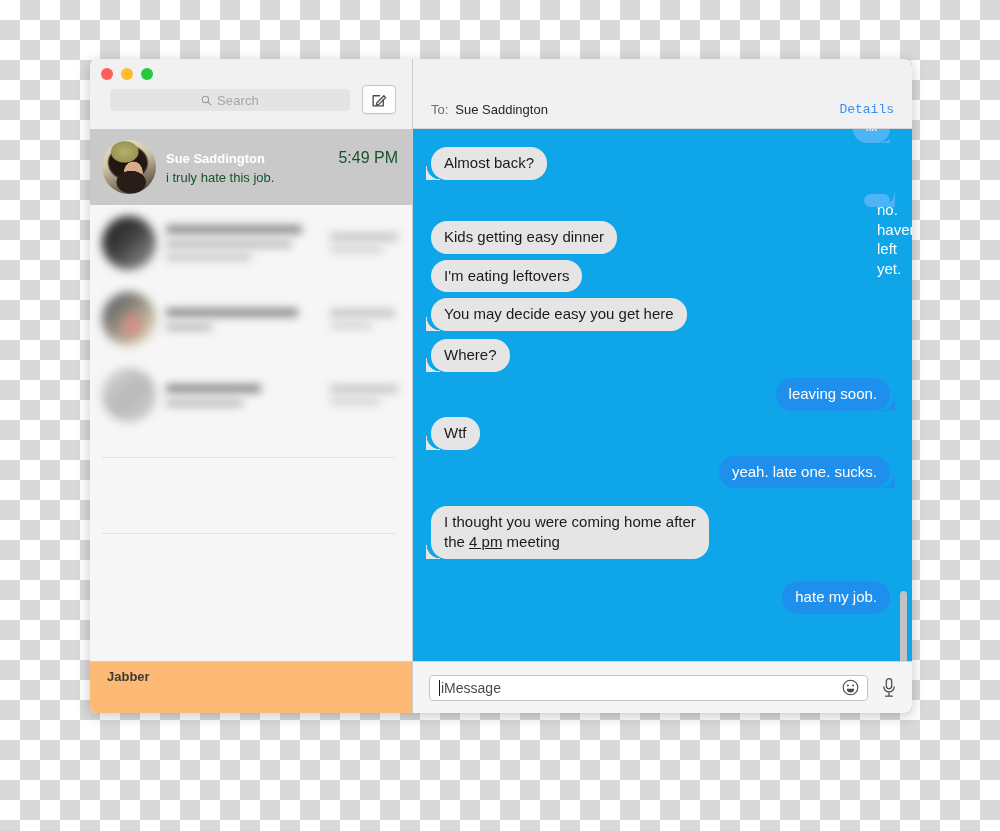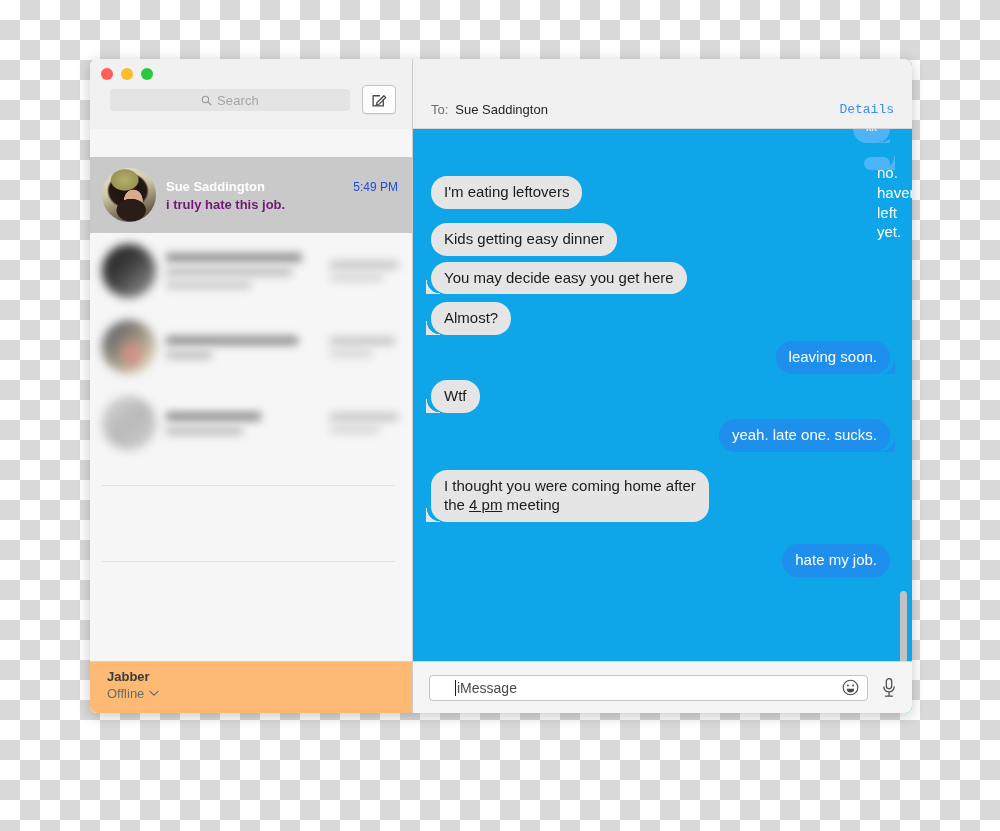--- a/index.html
+++ b/index.html
@@ -30,21 +30,20 @@
     display: flex;
   }
 
   
   #sidebar {
     width: 322px; height: 100%;
     background: #f6f6f6;
     border-right: 1px solid #cdcdcd;
     display: flex; flex-direction: column;
     position: relative;
-    gap: 28px;
   }
   #titlebar {
     height: 70px;
     background: #f1f1f1;
     position: relative;
     flex: none;
   }
   .lights { position: absolute; left: 11px; top: 9px; display: flex; gap: 8px; }
   .light { width: 12px; height: 12px; border-radius: 50%; }
   .l-close { background: #ff5f56; }
@@ -98,26 +97,26 @@
       radial-gradient(ellipse 30px 26px at 48% 42%, #1b120e 0%, #241812 62%, rgba(36,24,18,0) 70%),
       linear-gradient(160deg, #efe7cf 0%, #cfc6a8 40%, #3a2a1f 100%);
   }
   .conv-text { flex: 1; min-width: 0; }
   .conv-top { display: flex; align-items: baseline; }
   .conv-name {
     font-size: 13px; font-weight: bold; color: #ffffff;
     white-space: nowrap; overflow: hidden;
   }
   .conv-time {
-    font-size: 12px; color: #1d4ed8; margin-left: auto; padding-left: 8px;
+    font-size: 16px; color: #14532d; margin-left: auto; padding-left: 8px;
     white-space: nowrap;
   }
   .conv-snippet {
-    font-size: 13px; color: #701a75; margin-top: 3px;
-    white-space: nowrap; overflow: hidden; font-weight: bold;
+    font-size: 13px; color: #14532d; margin-top: 3px;
+    white-space: nowrap; overflow: hidden;
   }
 
   
   .conv-row.redacted { background: #f6f6f6; }
   .conv-row.redacted .avatar { filter: blur(5px); }
   .redact-bar {
     border-radius: 2px;
     filter: blur(4px);
   }
   .rb-name { height: 9px; background: #8e8e8e; }
@@ -241,21 +240,21 @@
     padding: 0 12px 0 16px;
     box-sizing: border-box;
     gap: 10px;
   }
   #msg-input {
     flex: 1; height: 26px;
     background: #ffffff;
     border: 1px solid #c4c4c4;
     border-radius: 4px;
     display: flex; align-items: center;
-    padding: 0 8px 0 25px;
+    padding: 0 8px 0 9px;
     box-sizing: border-box;
     position: relative;
   }
   #caret {
     width: 1px; height: 16px; background: #1b1b1b; margin-right: 1px; flex: none;
   }
   #msg-placeholder { font-size: 14px; color: #4a4a4a; }
   #emoji-btn { margin-left: auto; display: flex; align-items: center; }
   #mic-btn { flex: none; display: flex; align-items: center; justify-content: center; width: 22px; }
 </style>
@@ -342,63 +341,60 @@
       </div>
 
       <div style="height:24px"></div>
       <div class="list-divider"></div>
       <div style="height:75px"></div>
       <div class="list-divider"></div>
     </div>
 
     <div id="sidebar-footer">
       <div id="acct-name">Jabber</div>
-      <div id="acct-status-row">
-        <span id="acct-status">Offline</span>
-        <svg width="10" height="7" viewBox="0 0 10 7">
-          <path d="M1 1.4 L5 5.2 L9 1.4" fill="none" stroke="#6b6b6b" stroke-width="1.3" stroke-linecap="round"></path>
-        </svg>
-      </div>
     </div>
   </div>
 
   <div id="thread">
 
     <div id="thread-header">
       <span id="to-label">To:</span>
       <span id="to-value">Sue Saddington</span>
       <span id="details-link">Details</span>
     </div>
 
     <div id="messages">
       <div id="msg-inner">
 
         <div class="clipped-row">
           <div class="clipped-bubble">kk</div>
         </div>
 
+        <div class="row in">
+          <div class="bubble in tail">Almost back?</div>
+        </div>
 
         <div class="row out" style="margin-top:14px">
           <div class="bubble out light tail">no. haven't left yet.</div>
         </div>
 
+        <div class="row in" style="margin-top:14px">
+          <div class="bubble in">Kids getting easy dinner</div>
+        </div>
+
         <div class="row in">
           <div class="bubble in">I'm eating leftovers</div>
         </div>
 
-        <div class="row in" style="margin-top:14px">
-          <div class="bubble in">Kids getting easy dinner</div>
-        </div>
-
         <div class="row in">
           <div class="bubble in tail">You may decide easy you get here</div>
         </div>
 
         <div class="row in" style="margin-top:8px">
-          <div class="bubble in tail">Almost?</div>
+          <div class="bubble in tail">Where?</div>
         </div>
 
 
         <div class="row out">
           <div class="bubble out tail">leaving soon.</div>
         </div>
 
         <div class="row in" style="margin-top:0">
           <div class="bubble in tail">Wtf</div>
         </div>

